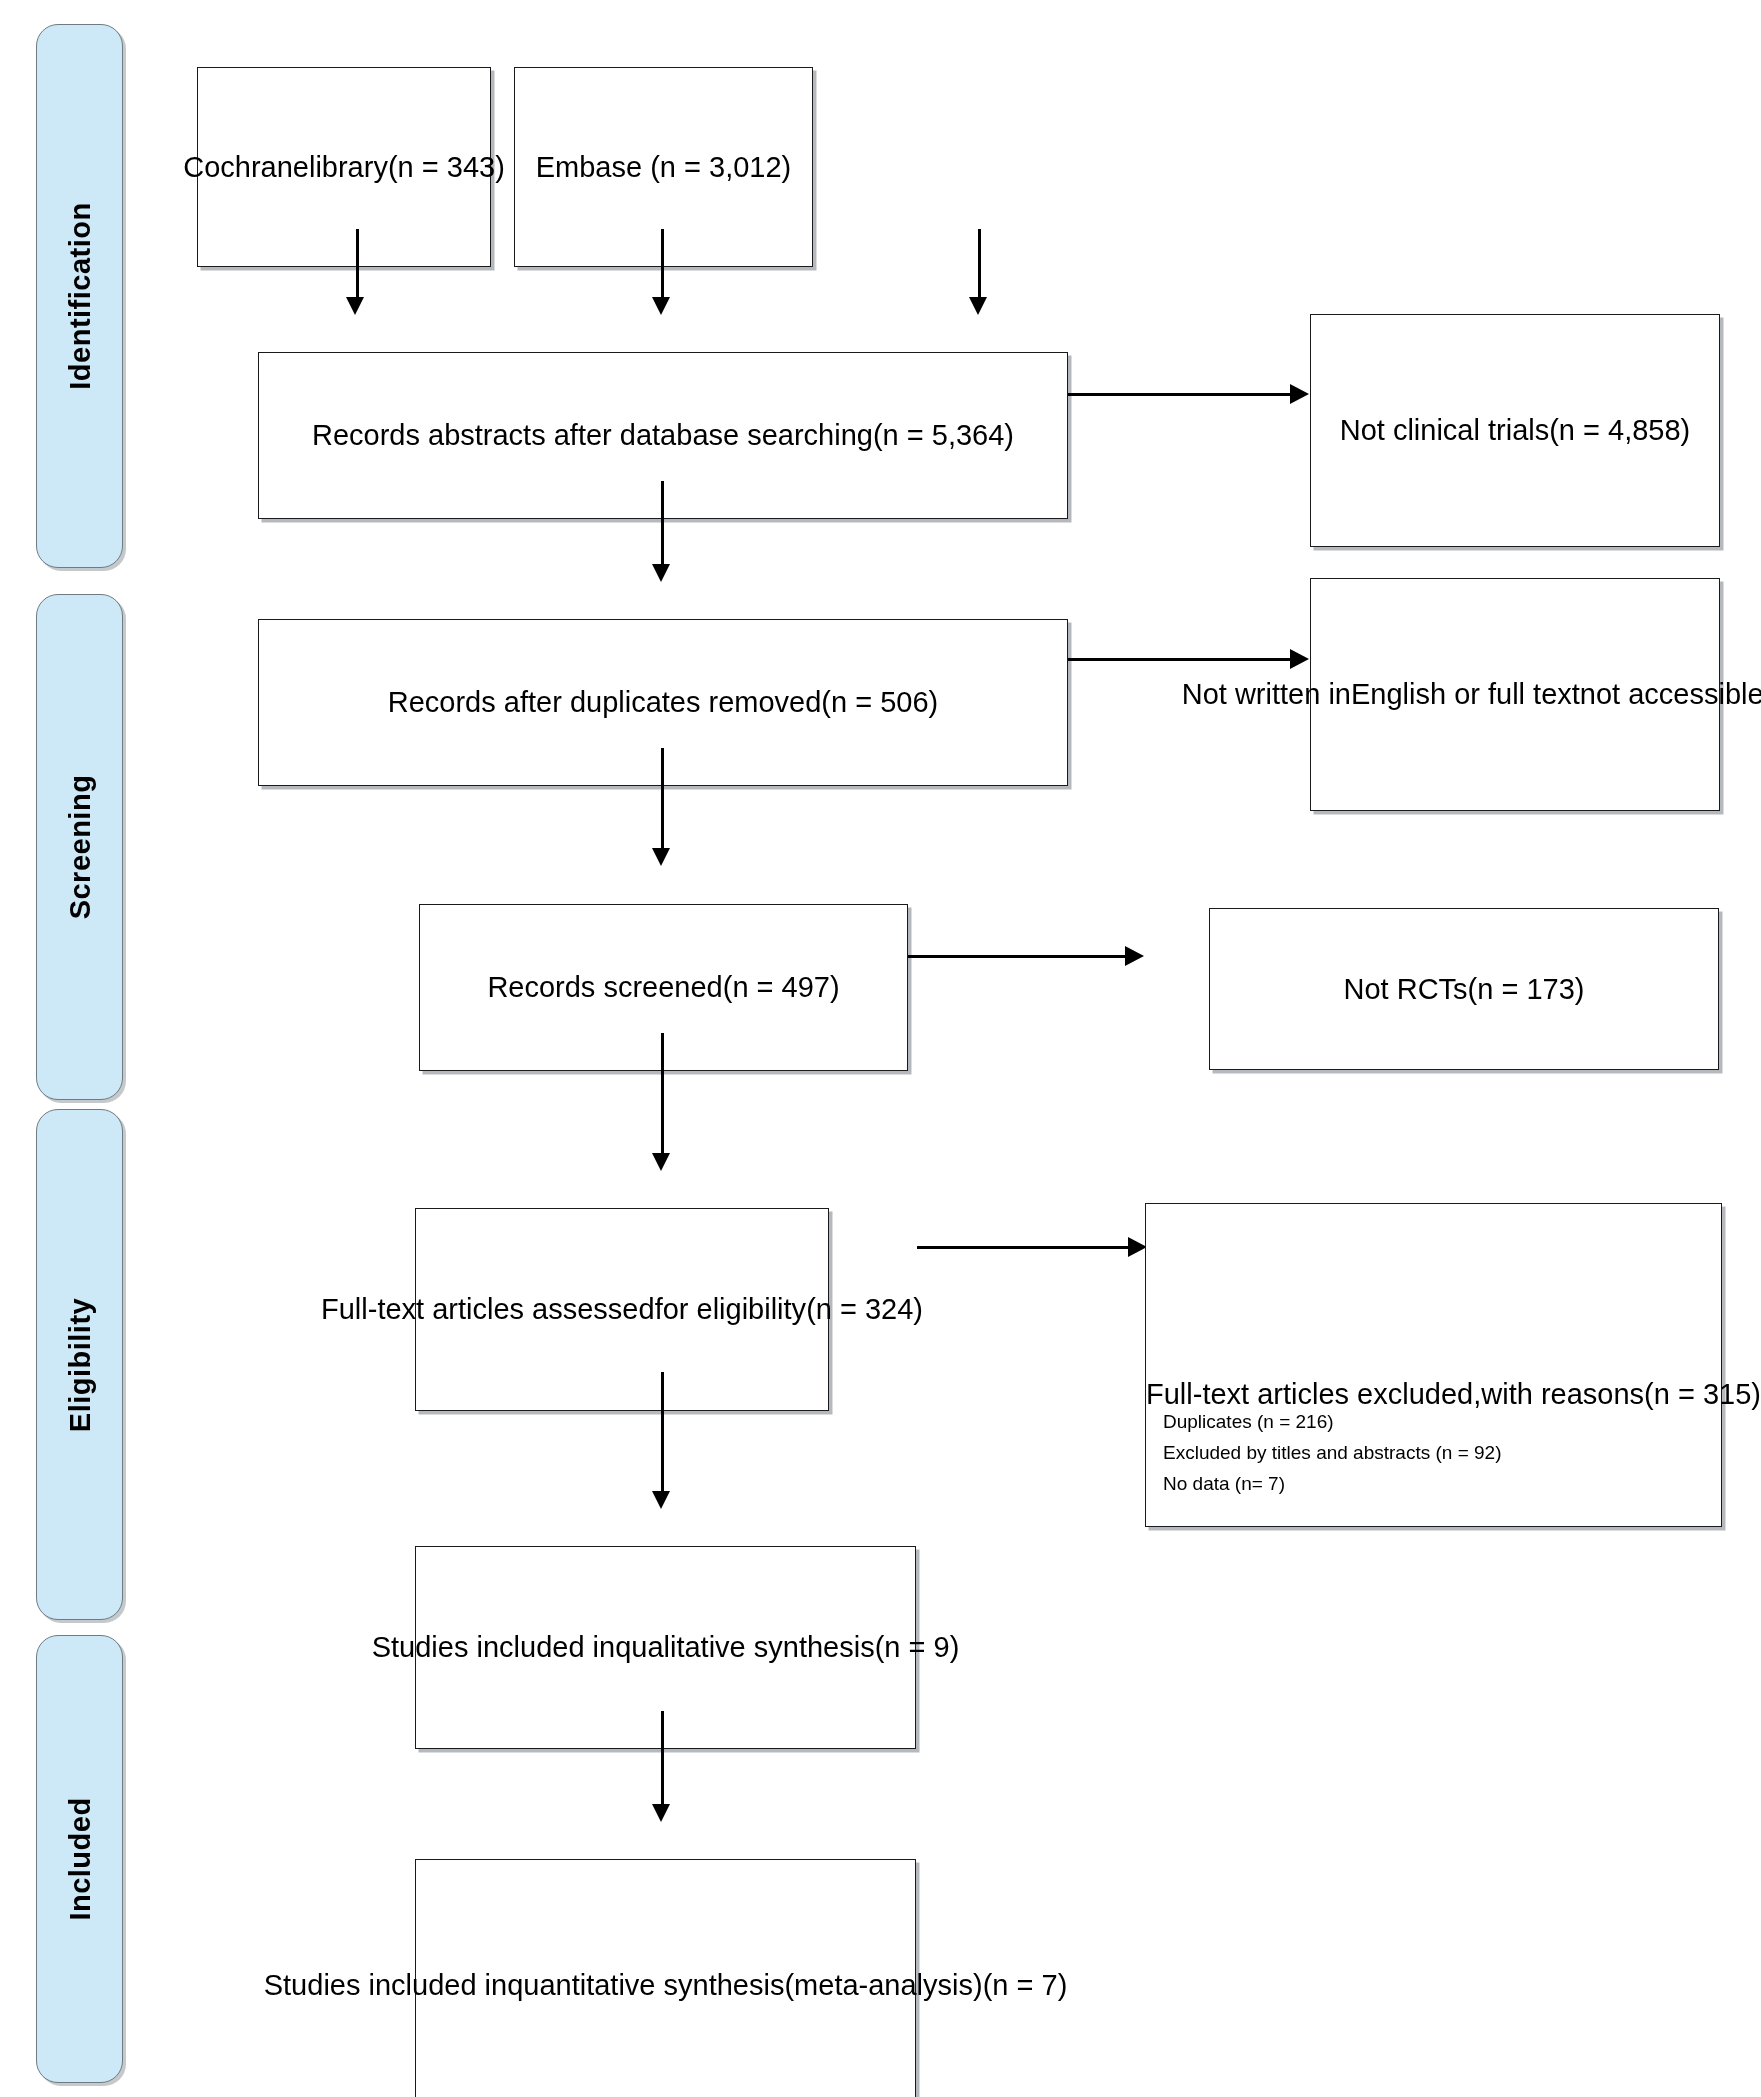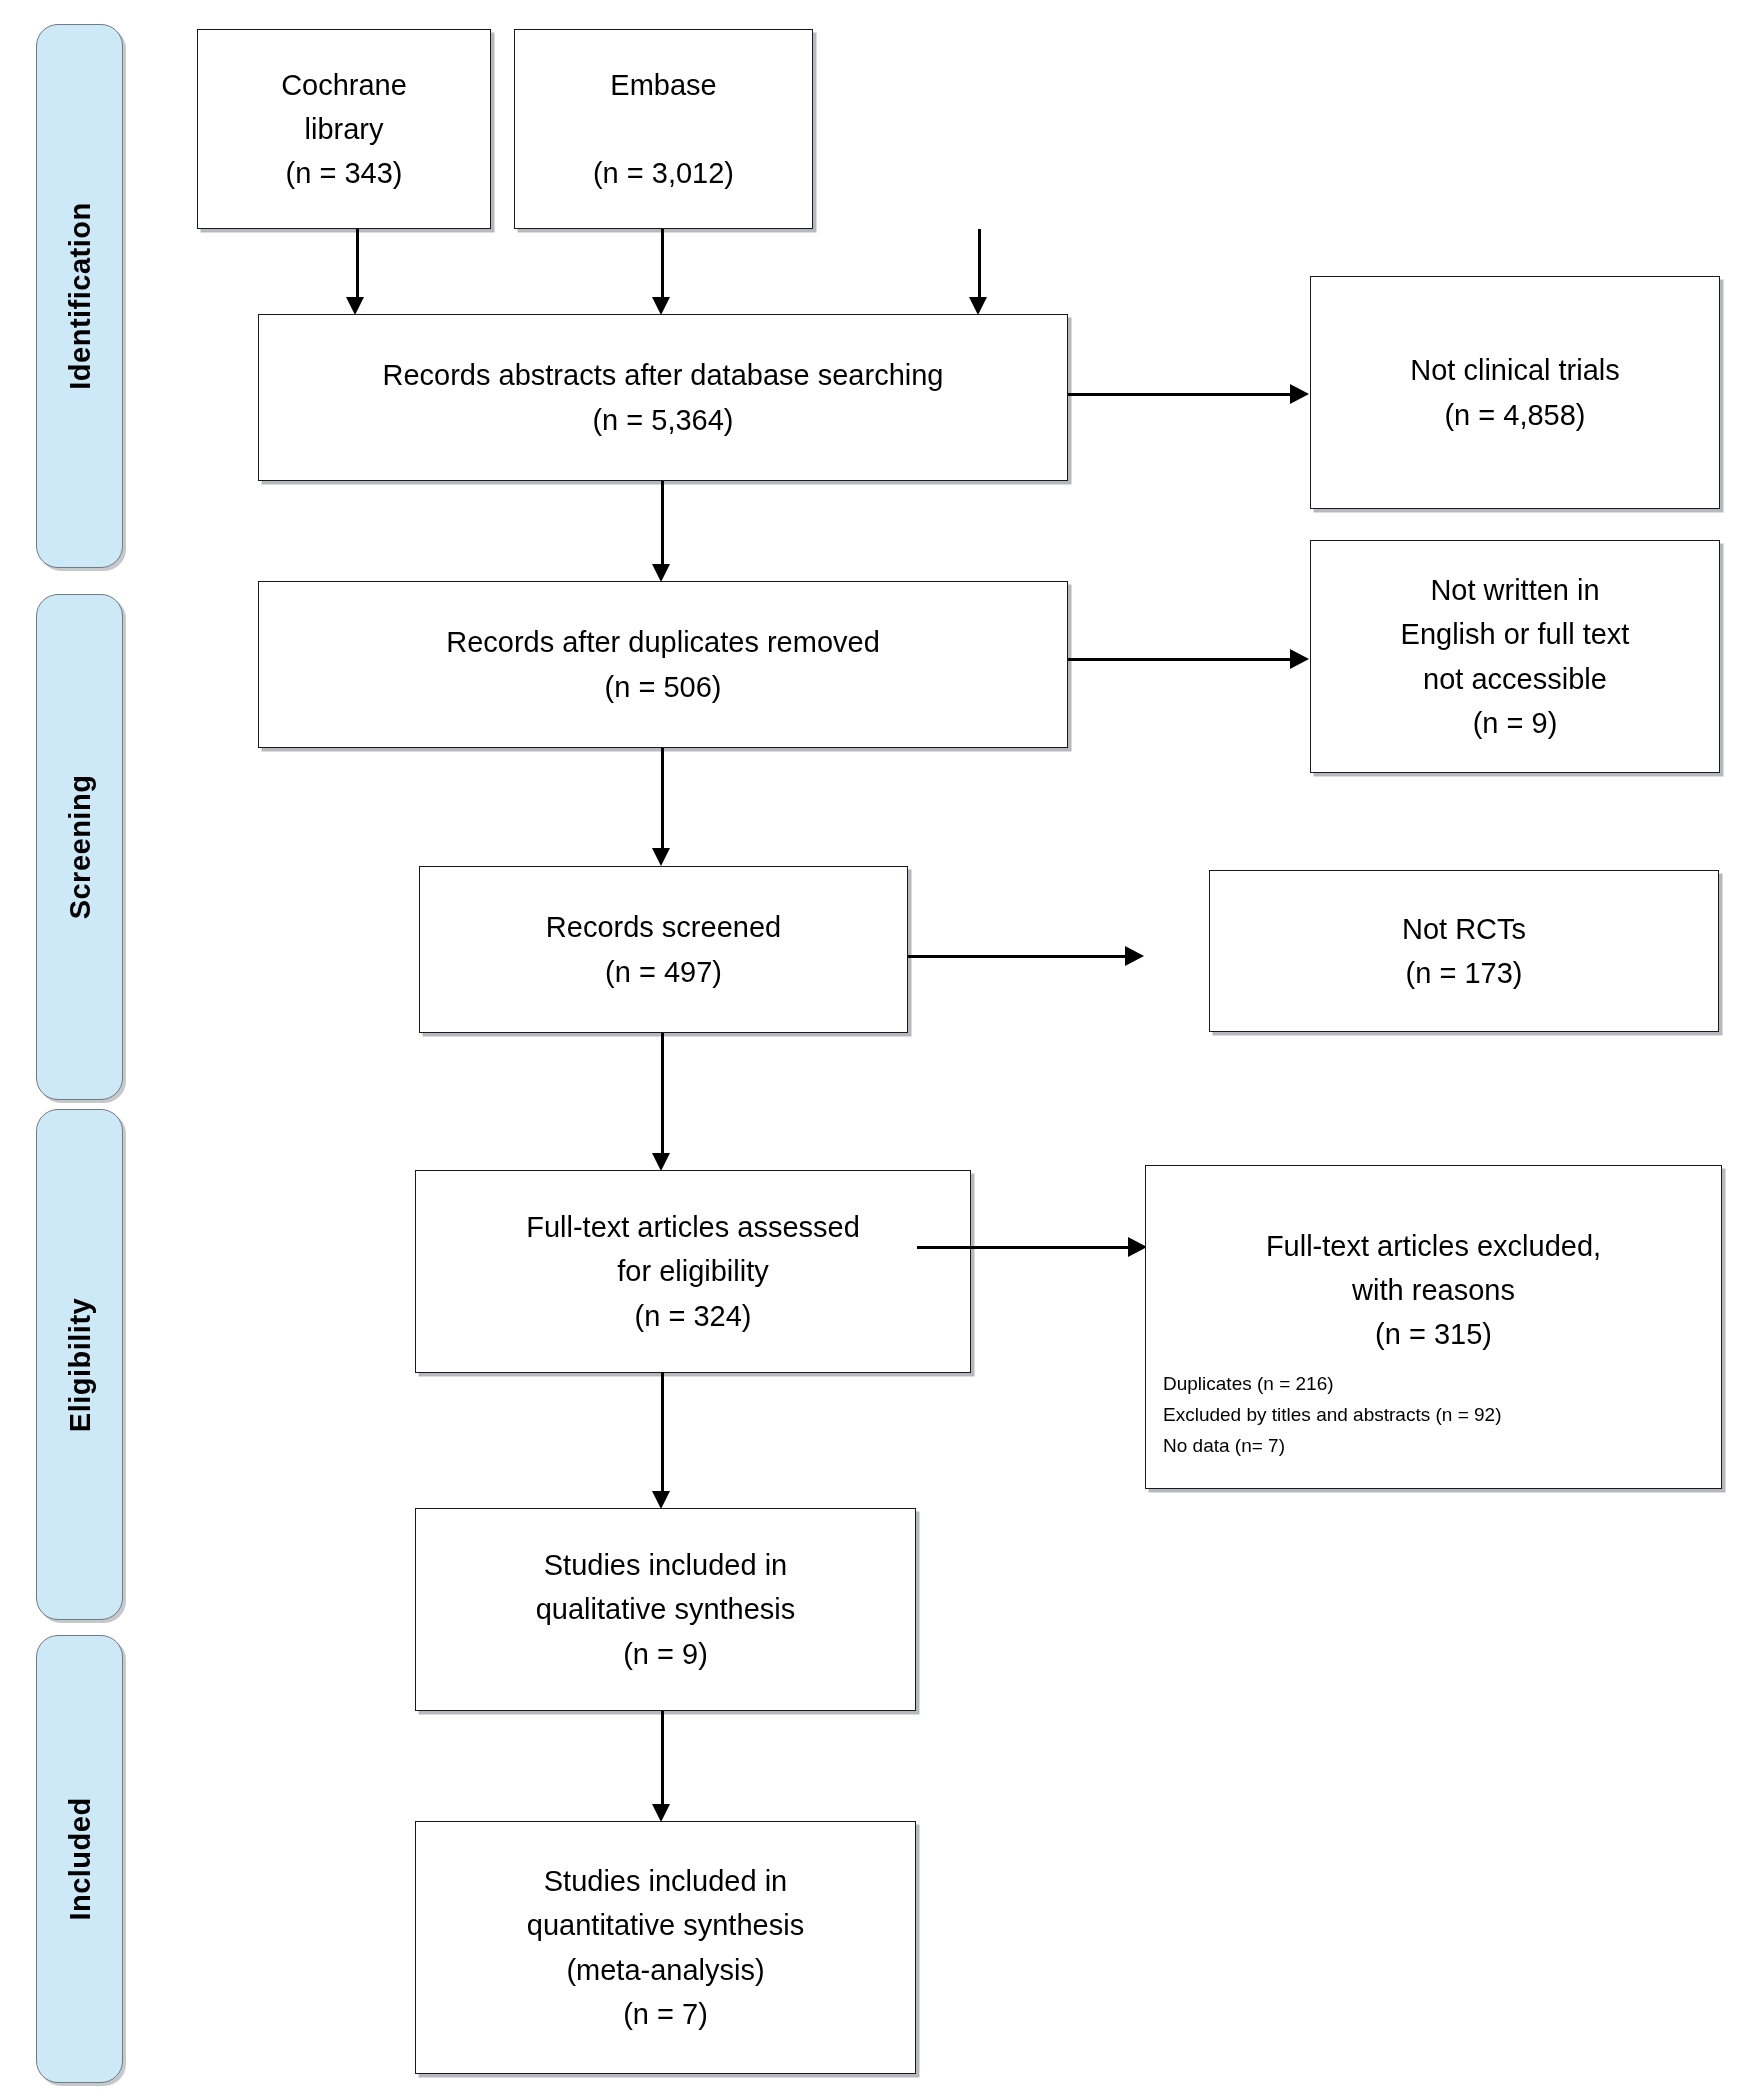--- a/index.html
+++ b/index.html
@@ -42,25 +42,26 @@
   }
 
   
   .flow-box {
     position: absolute;
     box-sizing: border-box;
     background: #ffffff;
     border: 1.5px solid #1a1a1a;
     box-shadow: 3.5px 3.5px 0 rgba(120,128,134,0.55);
     display: flex;
-    flex-direction: column;
+    flex-direction: row;
     align-items: center;
     justify-content: center;
     text-align: center;
     color: #000000;
+    margin-top: 38px;
   }
   .flow-box .line {
     display: block;
     font-size: 29px;
     line-height: 1.52;
     white-space: nowrap;
   }
 
   
   .reasons {
@@ -186,21 +187,21 @@
   <div class="arrow-right" style="left:1125px;top:946px;"></div>
 
   <div class="flow-box" style="left:1209px;top:870px;width:510px;height:162px;">
     <span class="line">Not RCTs</span>
     <span class="line">(n = 173)</span>
   </div>
 
   <div class="vline" style="left:661px;top:1033px;height:122px;"></div>
   <div class="arrow-down" style="left:652px;top:1153px;"></div>
 
-  <div class="flow-box" style="left:415px;top:1170px;width:556px;height:203px;">
+  <div class="flow-box" style="left:415px;top:1170px;width:414px;height:203px;">
     <span class="line">Full-text articles assessed</span>
     <span class="line">for eligibility</span>
     <span class="line">(n = 324)</span>
   </div>
 
   <div class="hline" style="left:917px;top:1246px;width:213px;"></div>
   <div class="arrow-right" style="left:1128px;top:1237px;"></div>
 
   <div class="flow-box" style="left:1145px;top:1165px;width:577px;height:324px;justify-content:flex-start;padding-top:58px;">
     <span class="line">Full-text articles excluded,</span>

